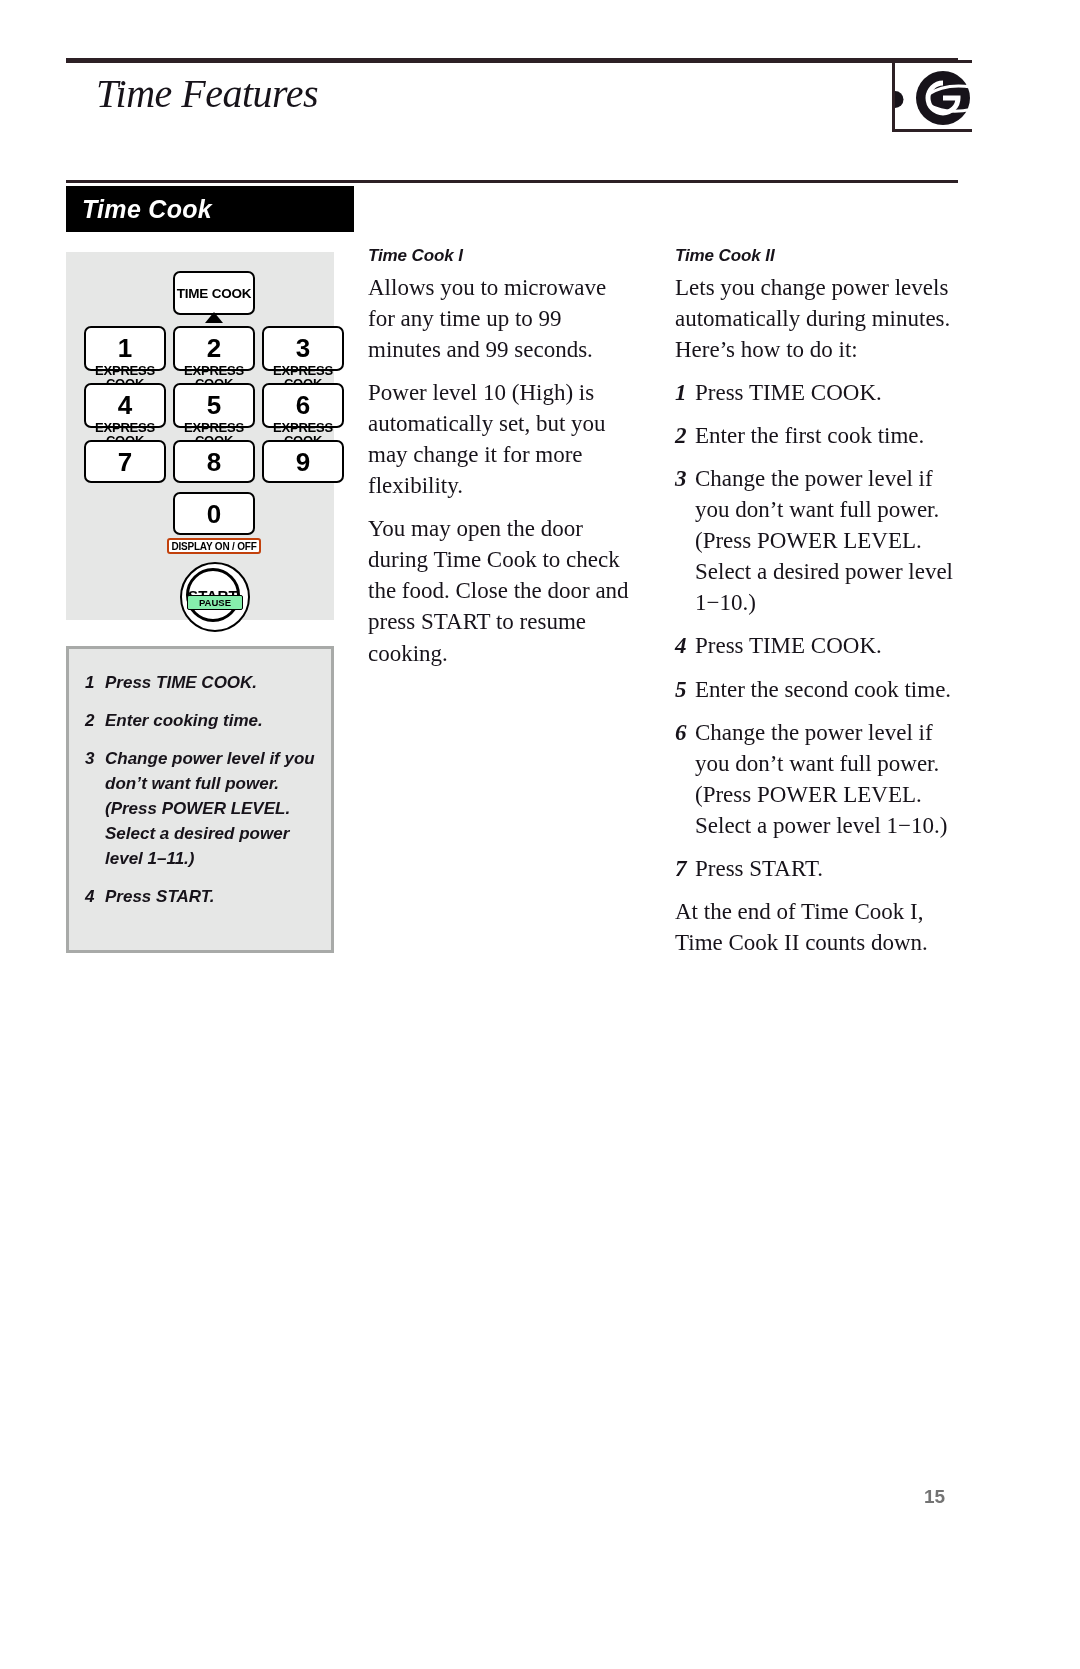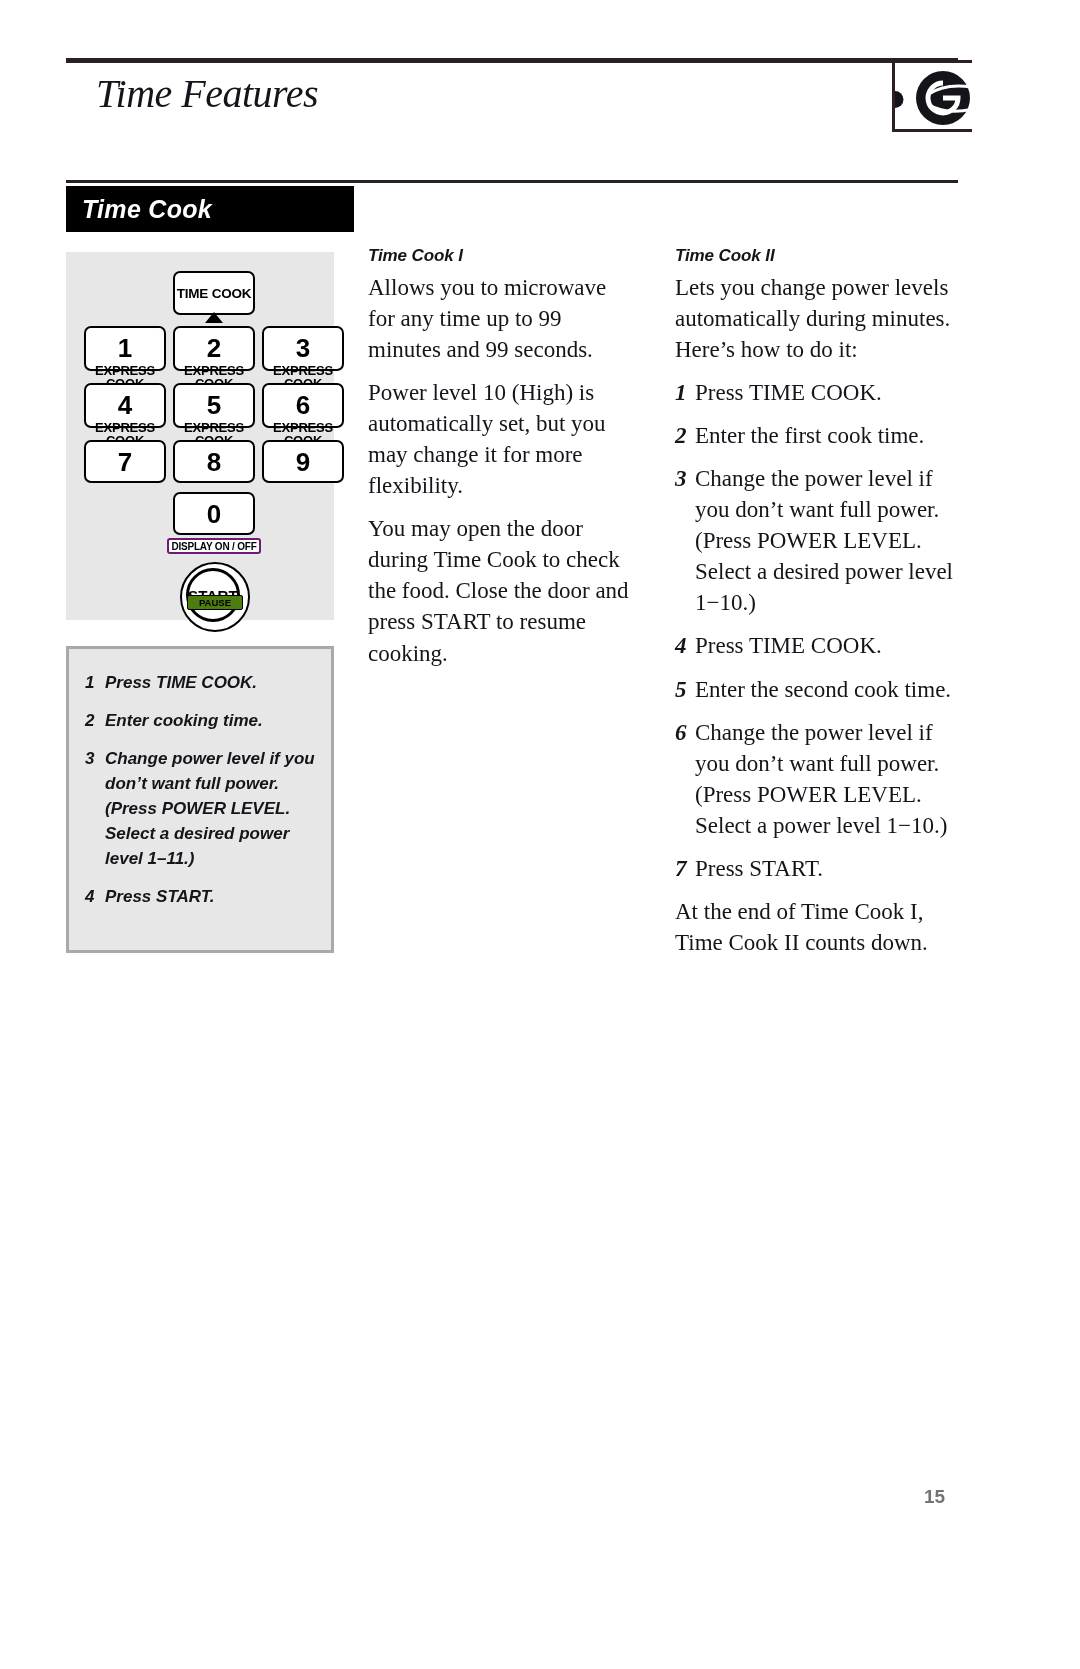--- a/index.html
+++ b/index.html
@@ -156,21 +156,21 @@
   #key-6 { left: 196px; top: 131px; width: 82px; height: 45px; }
   #key-7 { left: 18px;  top: 188px; width: 82px; height: 43px; }
   #key-8 { left: 107px; top: 188px; width: 82px; height: 43px; }
   #key-9 { left: 196px; top: 188px; width: 82px; height: 43px; }
   #key-0 { left: 107px; top: 240px; width: 82px; height: 43px; }
 
   #display-onoff {
     position: absolute;
     left: 101px; top: 286px;
     width: 94px; height: 16px;
-    border: 2px solid #701a75;
+    border: 2px solid #c2410c;
     border-radius: 3px;
     background: #ffffff;
     box-sizing: border-box;
     display: flex; align-items: center; justify-content: center;
     font-family: "Liberation Sans", sans-serif;
     font-weight: bold;
     font-size: 10px;
     letter-spacing: -0.2px;
     color: #000000;
   }
@@ -199,21 +199,21 @@
     font-size: 15px;
     letter-spacing: 0.2px;
     color: #000000;
   }
   #pause-label {
     position: absolute;
     left: 121px; top: 343px;
     width: 56px; height: 15px;
     border: 1.8px solid #000000;
     border-radius: 2px;
-    background: #4d7c0f;
+    background: #86efac;
     box-sizing: border-box;
     display: flex; align-items: center; justify-content: center;
     font-family: "Liberation Sans", sans-serif;
     font-weight: bold;
     font-size: 9.5px;
     color: #000000;
   }
 
   
   #steps-box {

